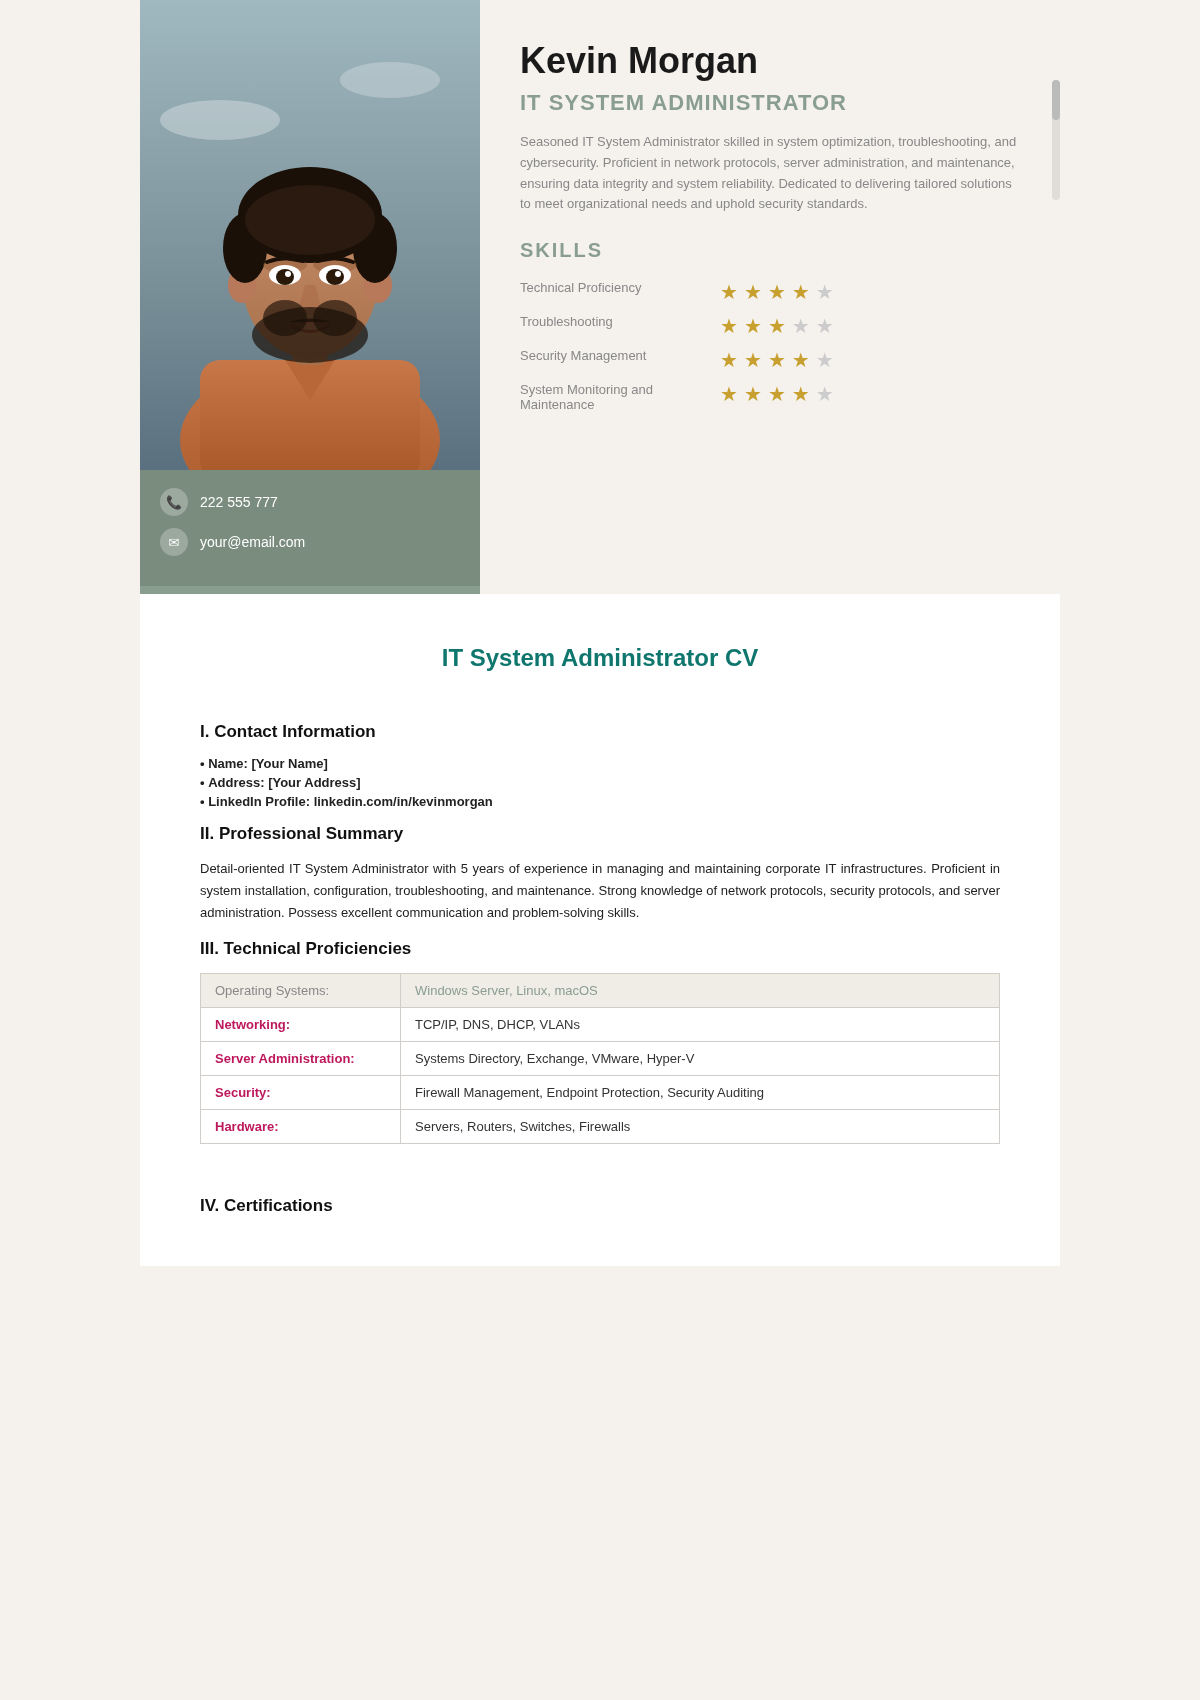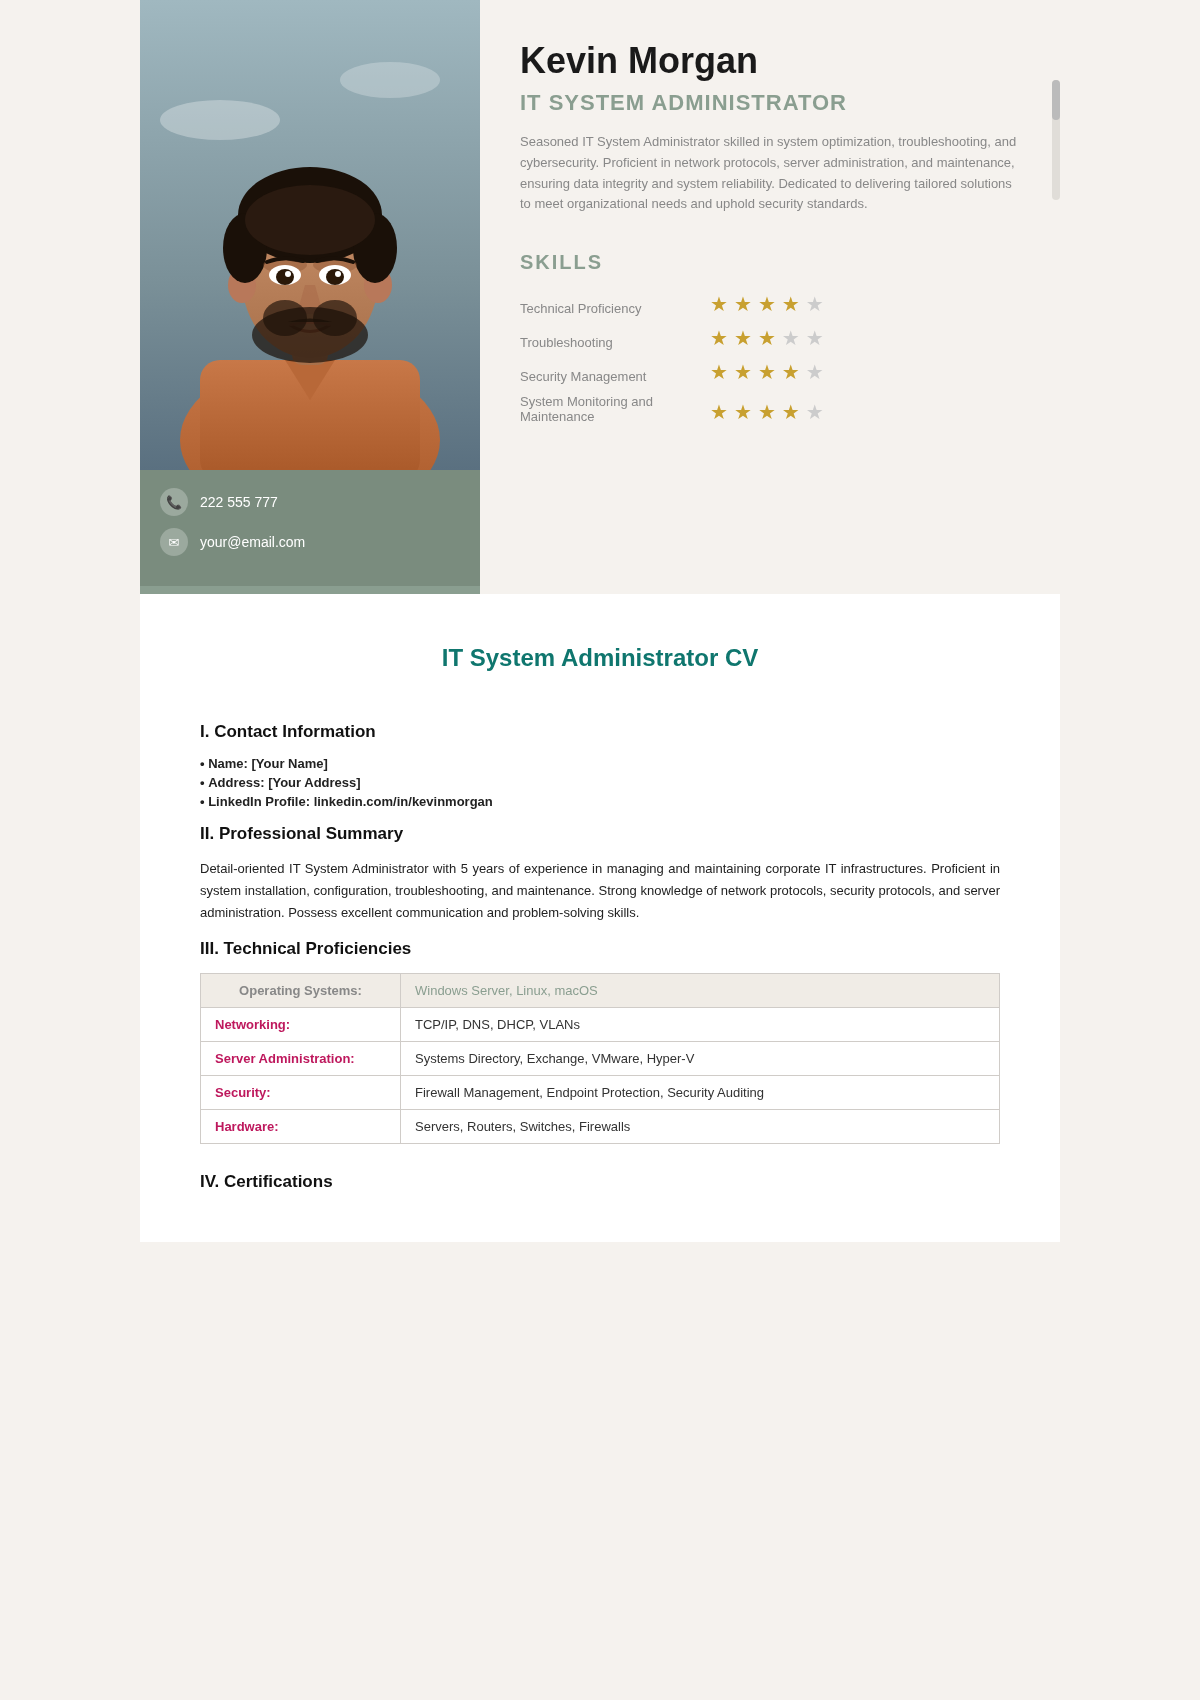--- a/index.html
+++ b/index.html
@@ -104,37 +104,38 @@
       letter-spacing: 1px;
       margin-bottom: 16px;
       text-transform: uppercase;
     }
 
     .cv-summary {
       font-family: Arial, sans-serif;
       font-size: 13px;
       color: #888;
       line-height: 1.6;
-      margin-bottom: 36px;
+      margin-bottom: 24px;
     }
 
     .skills-heading {
       font-family: Arial, sans-serif;
       font-size: 20px;
       font-weight: 700;
       color: #8a9e90;
       letter-spacing: 2px;
       text-transform: uppercase;
       margin-bottom: 18px;
     }
 
     .skill-row {
       display: flex;
-      align-items: flex-end;
+      align-items: flex-start;
       margin-bottom: 10px;
+      gap: 10px;
     }
 
     .skill-name {
       font-family: Arial, sans-serif;
       font-size: 13px;
       color: #888;
       width: 190px;
       flex-shrink: 0;
     }
 
@@ -249,35 +250,34 @@
     }
 
     .tech-table td:first-child {
       font-weight: 700;
       width: 200px;
       color: #be185d;
     }
 
     .tech-table tr:first-child td:first-child {
       color: #888;
-      font-weight: 700;
-      text-align: center;
+      font-weight: 400;
     }
 
     .tech-table tr:first-child td:last-child {
       color: #8a9e90;
       font-weight: 400;
     }
 
     .cert-section-heading {
       font-family: Arial, sans-serif;
       font-size: 17px;
       font-weight: 900;
       color: #111;
-      margin-top: 28px;
+      margin-top: 52px;
     }
   </style>
 </head>
 <body>
 
 <div class="cv-card" style="position:relative;">
   <div class="cv-accent-bar-top"></div>
 
   <div class="cv-photo-col">
     <div class="cv-photo">

